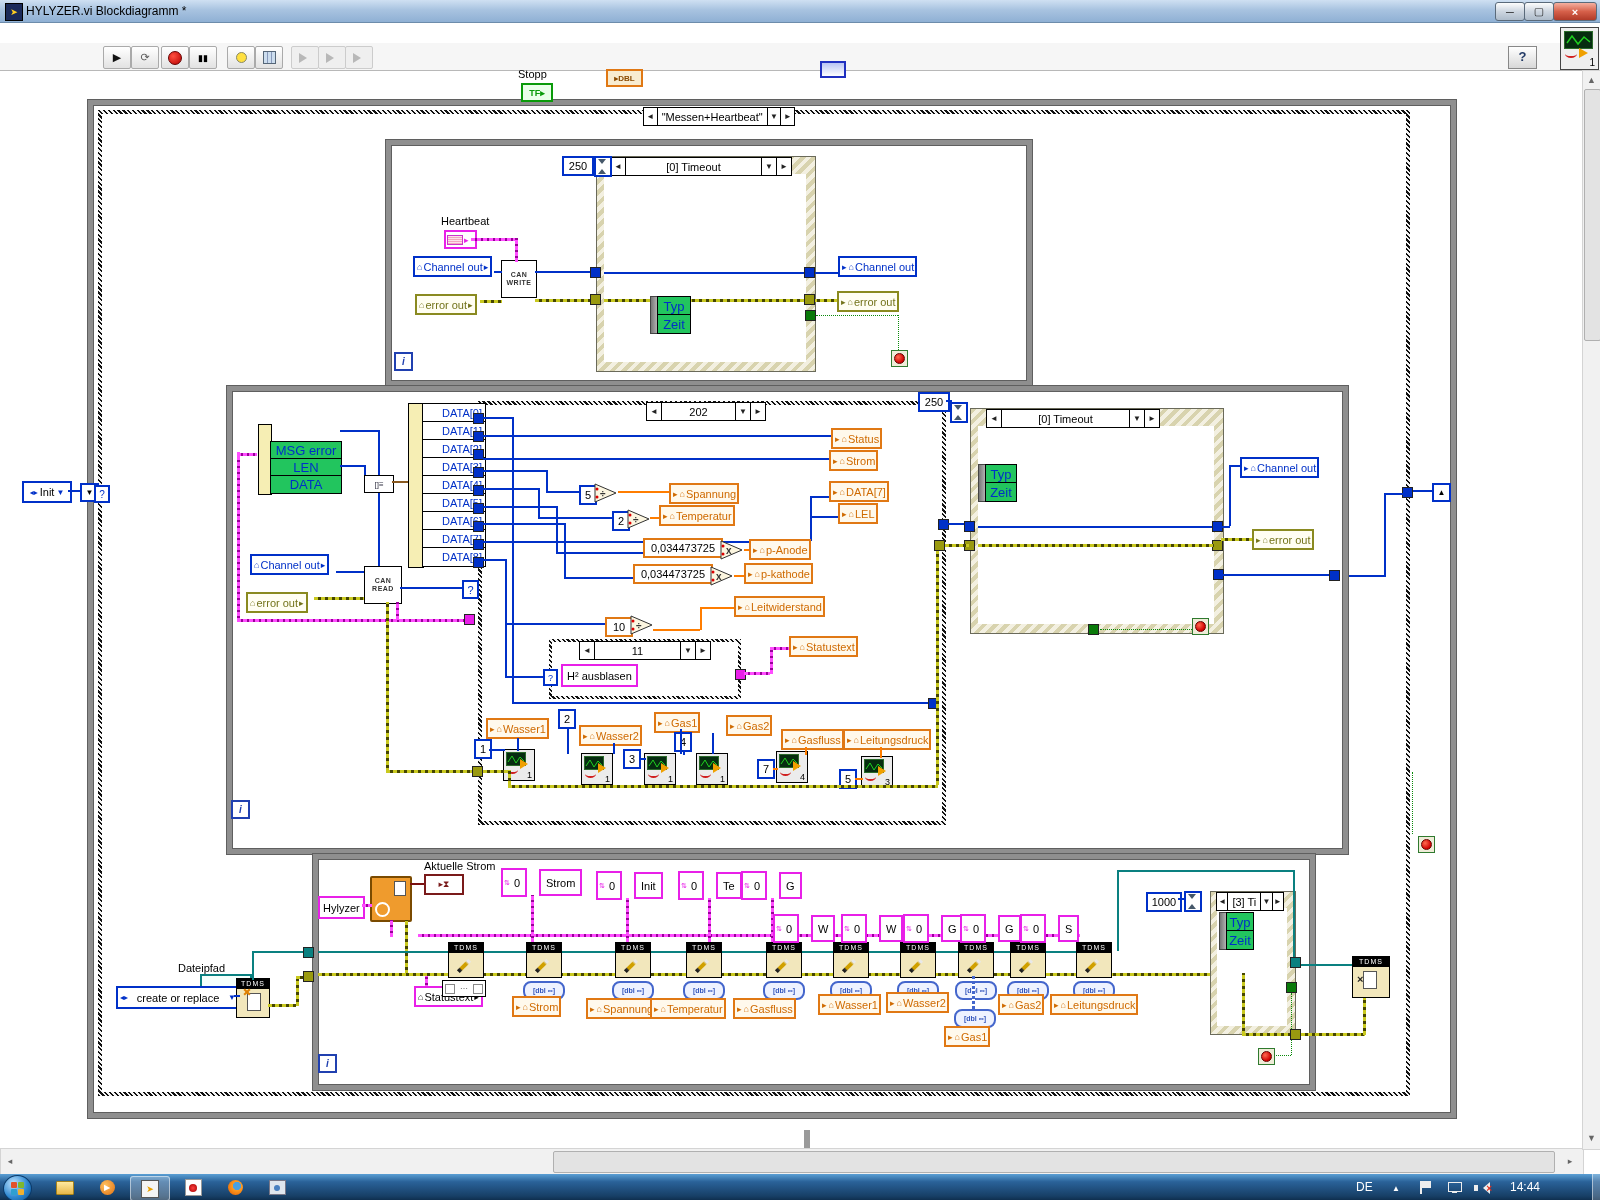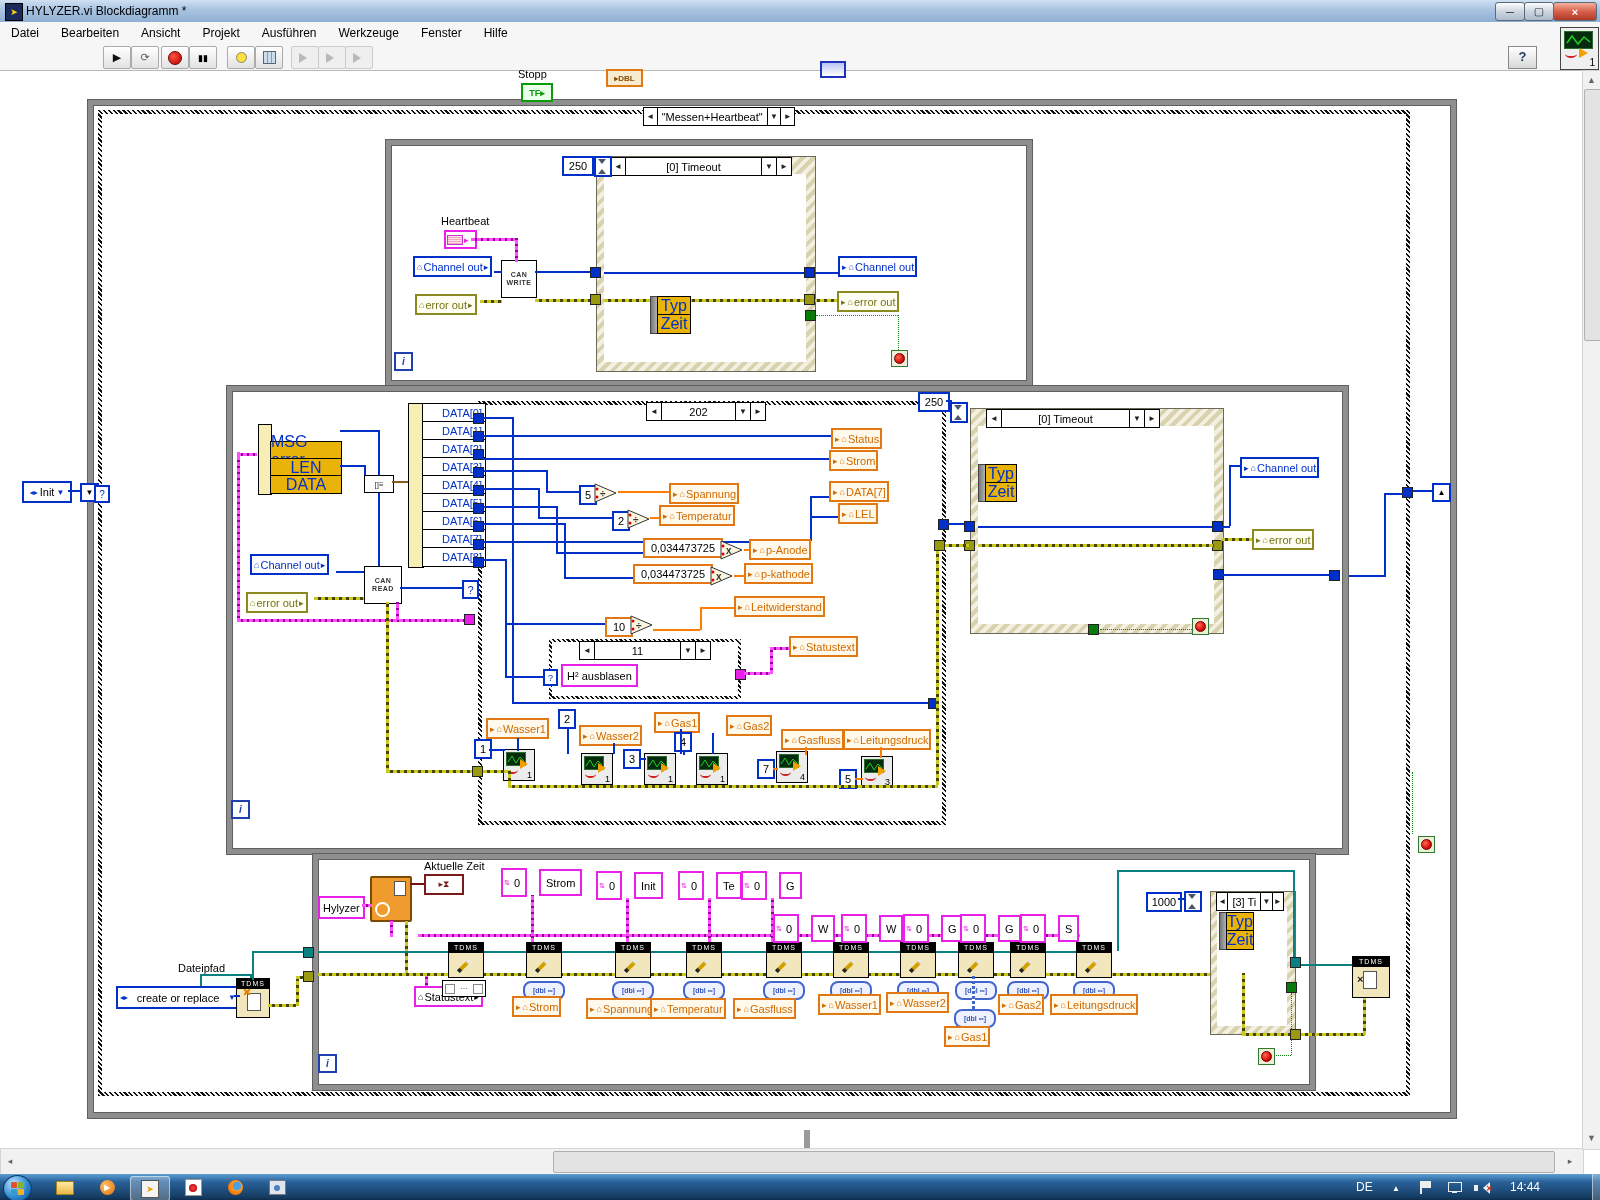--- a/index.html
+++ b/index.html
@@ -56,21 +56,21 @@
   .hg{background:#fff;border:2px solid #0030c8;}
   .hg:before{content:"";position:absolute;left:2px;top:1px;border:4px solid transparent;border-top:5px solid #46586a;}
   .hg:after{content:"";position:absolute;left:2px;bottom:1px;border:4px solid transparent;border-bottom:5px solid #46586a;}
   .stopbtn{width:15px;height:15px;border:1px solid #2f7a2f;background:#efecd8;display:flex;align-items:center;justify-content:center;}
   .stopbtn i{display:block;width:9px;height:9px;border-radius:50%;background:radial-gradient(circle at 35% 35%,#ff6a50,#d00000 70%);border:1px solid #600;}
   .iter{width:15px;height:15px;border:2px solid #2040b0;color:#2040b0;background:#fff;font-size:10px;
     display:flex;align-items:center;justify-content:center;font-style:italic;font-weight:bold;}
   .cannode{background:#fff;border:1px solid #000;display:flex;flex-direction:column;align-items:center;justify-content:center;
     font-size:7px;letter-spacing:.5px;line-height:8px;font-weight:bold;color:#333;}
   .ub-bar{background:linear-gradient(90deg,#777,#bbb);border:1px solid #444;}
-  .ub-cell{background:#eab308;border:1px solid #000;color:#0030c8;font-size:16px;display:flex;align-items:center;justify-content:center;}
+  .ub-cell{background:#22c55e;border:1px solid #000;color:#0030c8;font-size:13px;display:flex;align-items:center;justify-content:center;}
   .arr-cell{background:#fff;border:1px solid #000;color:#0030c8;font-size:11px;display:flex;align-items:center;justify-content:flex-end;padding:0 3px;}
   .strip{background:#f6eeb4;border:1px solid #000;}
   .tdms{border:1px solid #000;background:#f2e7bc;}
   .tdms .hd{height:10px;background:#000;color:#fff;font-size:7px;text-align:center;line-height:10px;letter-spacing:1px;}
   .pencil{position:absolute;left:13px;top:15px;width:4px;height:16px;transform:rotate(45deg);
     background:linear-gradient(#e8e8e8 15%,#d0a000 30%,#d0a000 72%,#303030 82%,#101010);}
   .bubble{border:2px solid #4466cc;border-radius:8px;background:#eef2ff;color:#3355bb;font-size:7px;
     display:flex;align-items:center;justify-content:center;font-weight:bold;}
   .exicon{border:1px solid #000;background:#ececec;}
   .exicon .scr{position:absolute;left:2px;top:2px;width:18px;height:12px;background:#062c10;border:1px solid #2a6a2a;}
@@ -93,30 +93,20 @@
 <div id="screen">
 
   <div id="titlebar" class="abs">
     <div id="app-icon" class="abs">➤</div>
     <div id="title-text" class="abs">HYLYZER.vi Blockdiagramm *</div>
     <div class="winbtn abs" id="btn-min" style="left:1495px;width:28px;">─</div>
     <div class="winbtn abs" id="btn-max" style="left:1524px;width:28px;">▢</div>
     <div class="winbtn abs" id="btn-close" style="left:1553px;width:42px;">×</div>
   </div>
 
-  <div id="menubar" class="abs">
-      <div class="menu-item">Datei</div>
-      <div class="menu-item">Bearbeiten</div>
-      <div class="menu-item">Ansicht</div>
-      <div class="menu-item">Projekt</div>
-      <div class="menu-item">Ausführen</div>
-      <div class="menu-item">Werkzeuge</div>
-      <div class="menu-item">Fenster</div>
-      <div class="menu-item">Hilfe</div>
-    </div>
 
   <div id="toolbar" class="abs">
       <div class="tbtn" style="left: 103px; color: rgb(17, 17, 17);">▶</div>
       <div class="tbtn" style="left: 131px; color: rgb(85, 85, 85);">⟳</div>
       <div class="tbtn" style="left: 161px;">
         <i style="width: 12px; height: 12px; border-radius: 50%; background: radial-gradient(circle at 35% 35%, rgb(255, 80, 64), rgb(184, 0, 0)); border: 1px solid rgb(102, 0, 0); display: block;"></i>
       </div>
       <div class="tbtn" style="left: 189px; font-size: 9px;">▮▮</div>
       <div class="tbtn" style="left: 227px;">
         <i style="width: 9px; height: 9px; border-radius: 50%; background: rgb(255, 224, 64); border: 1px solid rgb(136, 136, 102); display: block;"></i>
@@ -607,21 +597,21 @@
       <div class="abs tun tt" style="left: 303px; top: 877px; width: 9px; height: 9px;"></div>
       <div class="abs we-h" style="left: 268px; top: 934px; width: 28px; height: 3px;"></div>
       <div class="abs we-v" style="left: 296px; top: 908px; width: 3px; height: 28px;"></div>
       <div class="abs we-h" style="left: 296px; top: 906px; width: 12px; height: 3px;"></div>
       <div class="abs tun tol" style="left: 303px; top: 901px; width: 9px; height: 9px;"></div>
       <div class="abs loc loc-p" style="left: 318px; top: 826px; width: auto; height: 19px; padding: 0px 3px;">Hylyzer</div>
       <div class="abs " style="left: 370px; top: 806px; width: 38px; height: 42px; background: rgb(239, 155, 45); border: 2px solid rgb(122, 74, 0); border-radius: 2px;">
         <div class="abs page" style="left: 22px; top: 3px; width: 10px; height: 13px;"></div>
         <div class="abs " style="left: 3px; top: 24px; width: 11px; height: 11px; border: 2px solid rgb(255, 255, 255); border-radius: 50%;"></div>
       </div>
-      <div class="abs " style="left: 424px; top: 790px; width: auto; height: 14px; white-space: nowrap; color: rgb(0, 0, 0);">Aktuelle Zeit</div>
+      <div class="abs " style="left: 424px; top: 790px; width: auto; height: 14px; white-space: nowrap; color: rgb(0, 0, 0);">Aktuelle Strom</div>
       <div class="abs loc" style="left: 424px; top: 804px; width: 34px; height: 17px; border: 2px solid rgb(122, 26, 26); color: rgb(122, 26, 26); justify-content: center; font-size: 9px;">▸⧗</div>
       <div class="abs wp-h" style="left: 362px; top: 834px; width: 10px; height: 3px;"></div>
       <div class="abs wm" style="left: 410px; top: 813px; width: 14px; height: 2px;"></div>
       <div class="abs wp-v" style="left: 390px; top: 850px; width: 3px; height: 17px;"></div>
       <div class="abs we-v" style="left: 405px; top: 850px; width: 3px; height: 54px;"></div>
       <div class="abs wp-v" style="left: 425px; top: 906px; width: 3px; height: 13px;"></div>
       <div class="abs wp-h" style="left: 418px; top: 864px; width: 662px; height: 3px;"></div>
       <div class="abs wt" style="left: 318px; top: 881px; width: 762px; height: 2px;"></div>
       <div class="abs we-h" style="left: 318px; top: 903px; width: 924px; height: 3px;"></div>
       <div class="abs tdms" style="left: 448px; top: 872px; width: 34px; height: 34px;">

